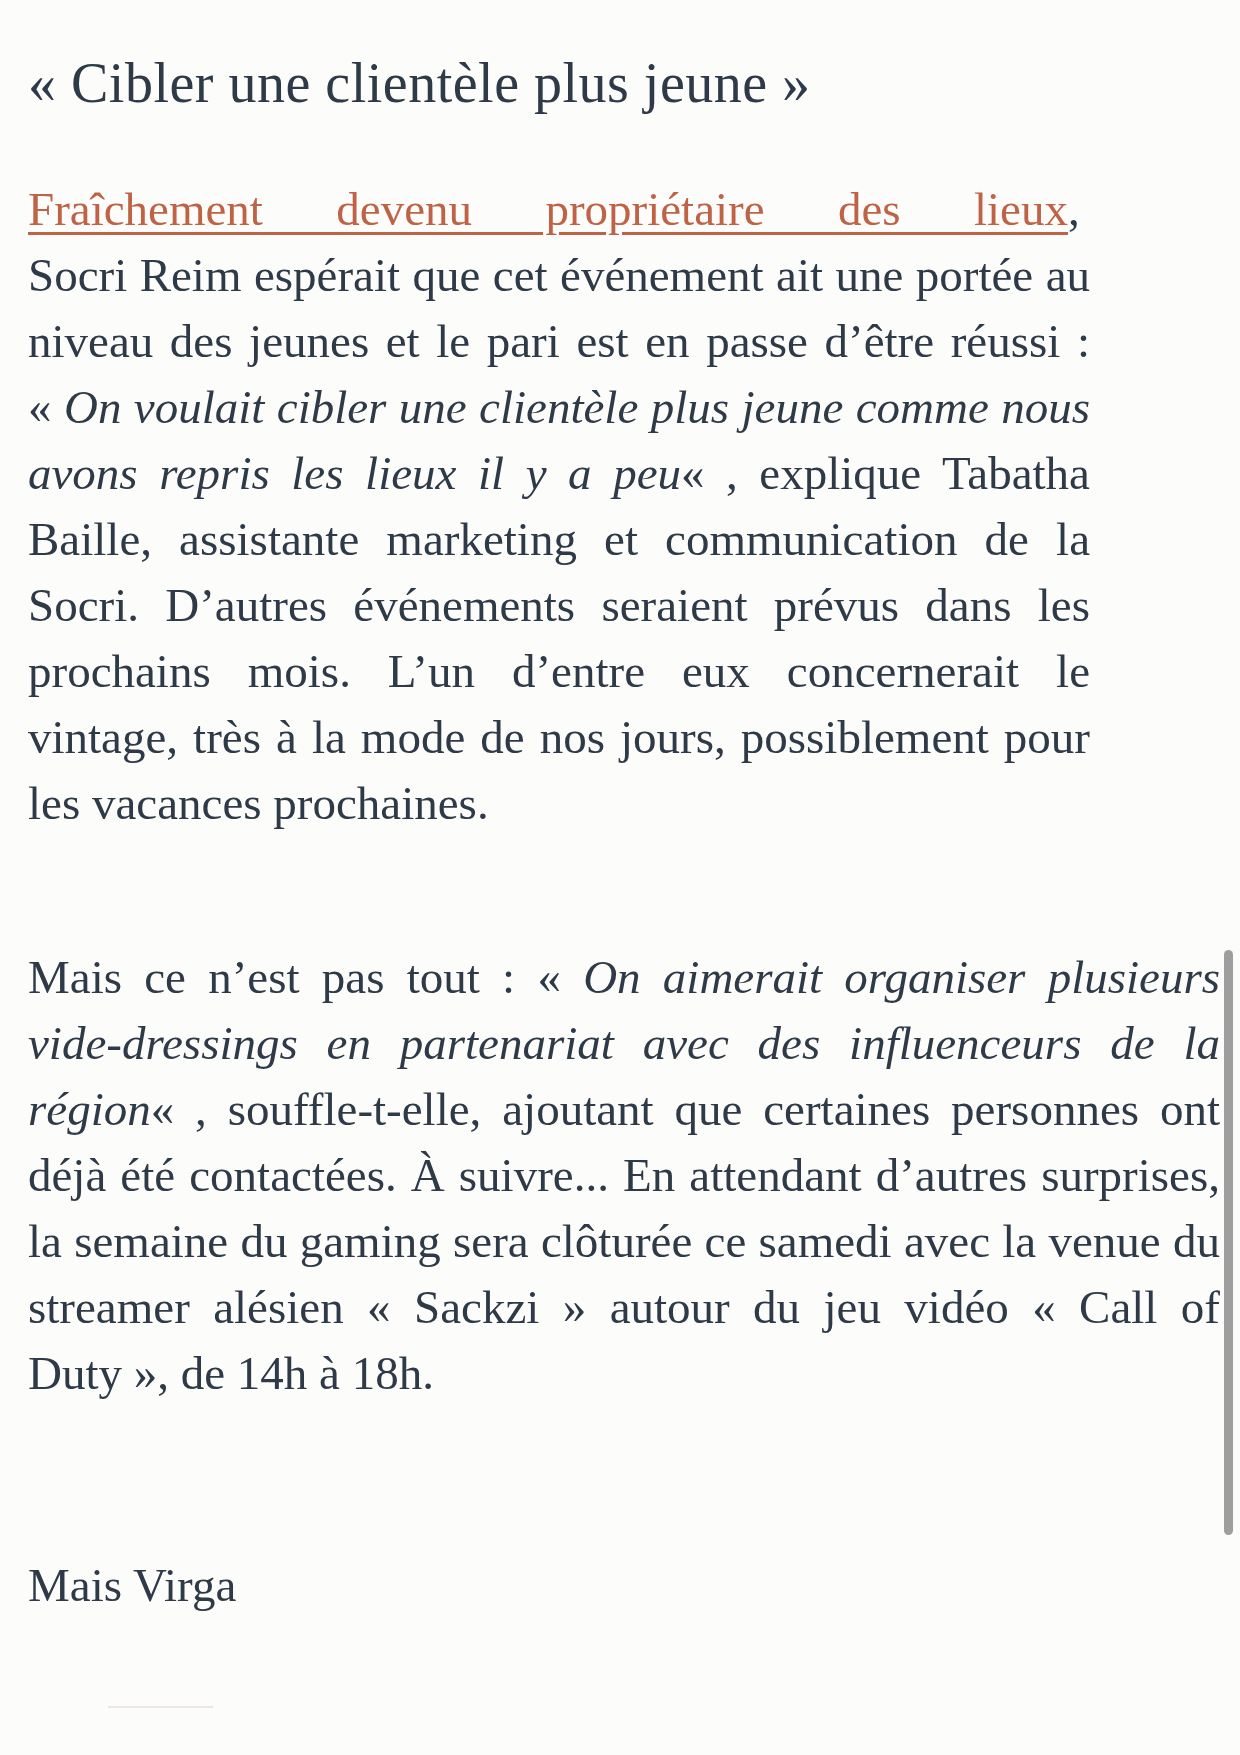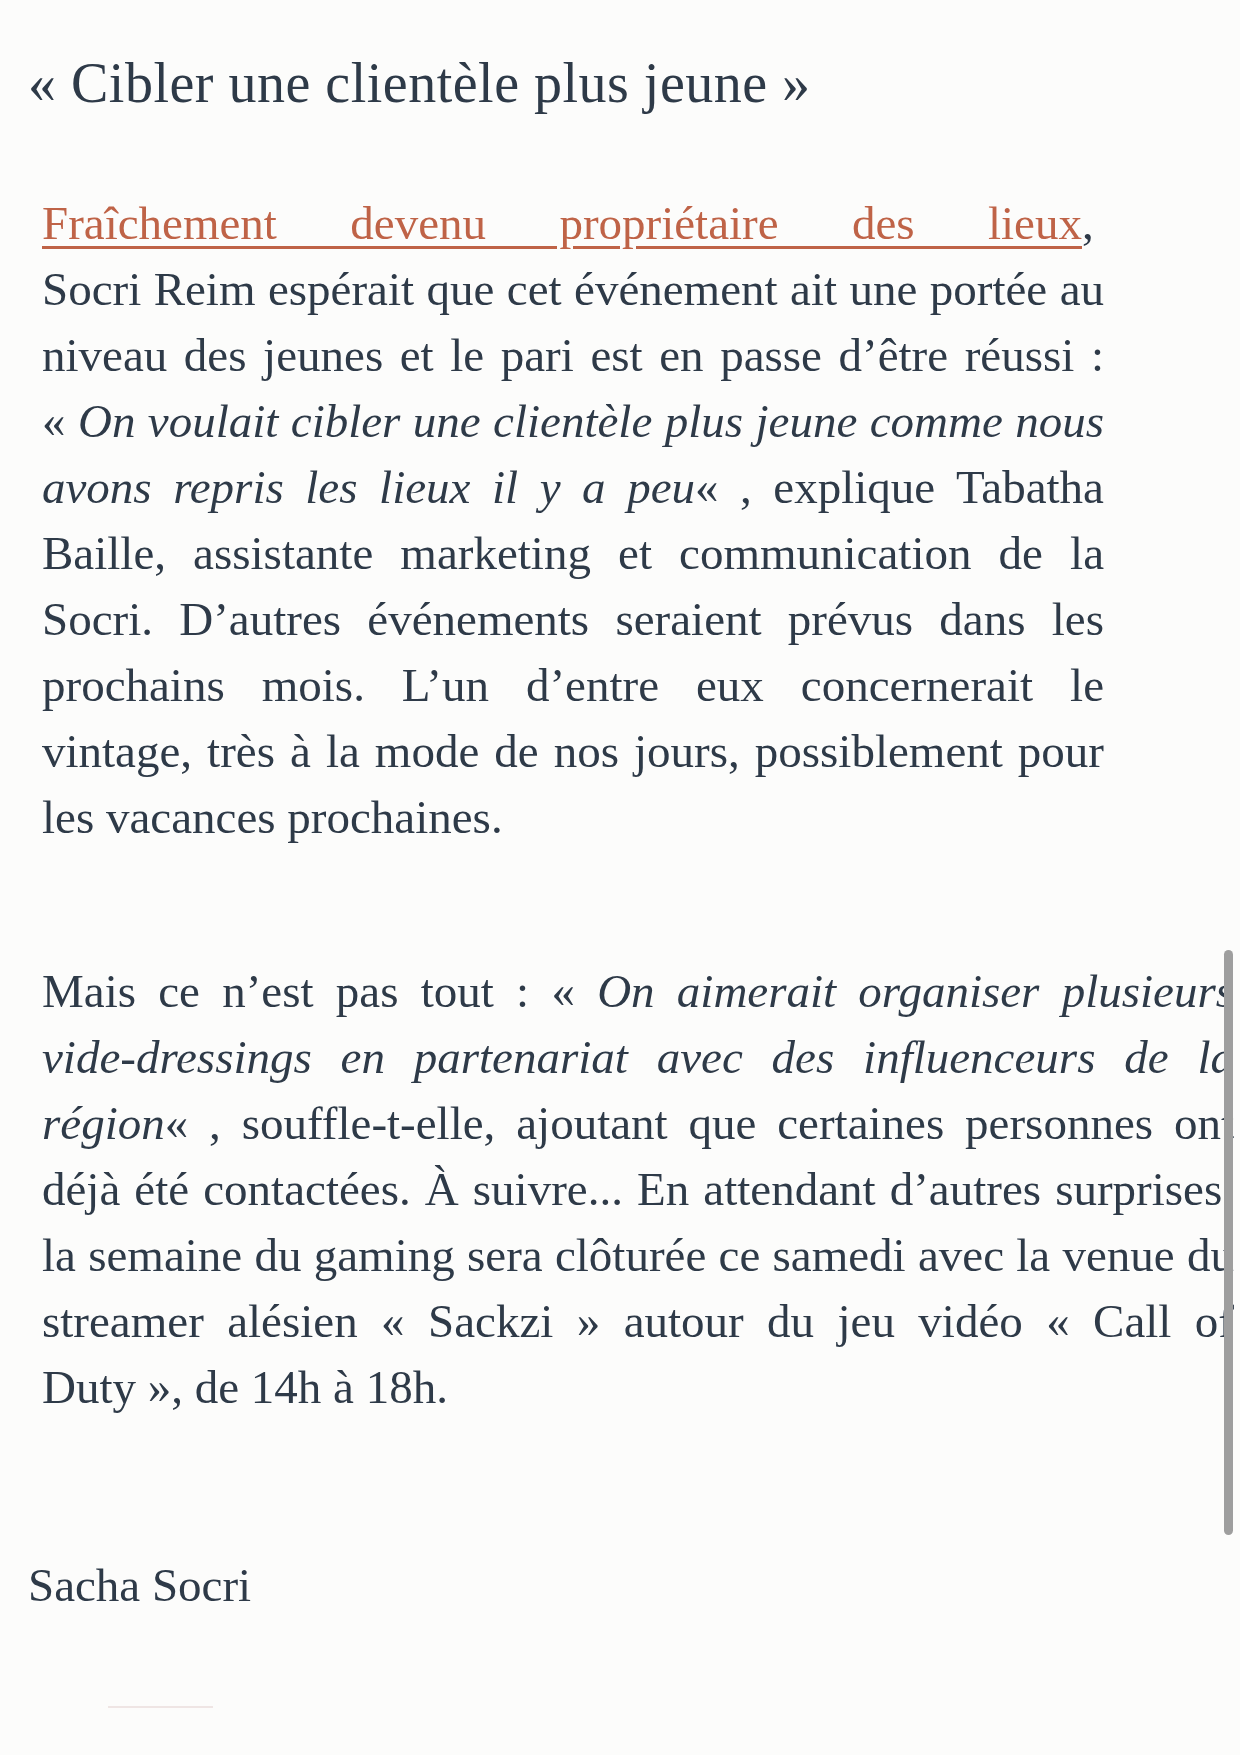--- a/index.html
+++ b/index.html
@@ -27,21 +27,21 @@
     margin:0;
     font-size:56px;
     line-height:1.25;
     font-weight:400;
     letter-spacing:0.5px;
     color:var(--text);
   }
   .para{
     position:absolute;
     left:28px;
-    margin:14px;
+    margin:0;
     font-size:47px;
     line-height:66px;
     text-align:justify;
     color:var(--text);
   }
   .para-1{ top:176px;  width:1062px; }
   .para-2{ top:944px;  width:1192px; }
   .seg-link{
     display:inline-block;
     width:calc(100% - 22px);
@@ -86,19 +86,19 @@
 <body>
 
 <div class="page">
 
   <h2 class="heading">« Cibler une clientèle plus jeune »</h2>
 
   <p class="para para-1"><a href="#" class="seg-link">Fraîchement devenu propriétaire des lieux</a><span class="seg-normal">, Socri Reim espérait que cet événement ait une portée au niveau des jeunes et le pari est en passe d’être réussi&nbsp;: «&nbsp;</span><span class="seg-italic">On voulait cibler une clientèle plus jeune comme nous avons repris les lieux il y a peu</span><span class="seg-normal">«&nbsp;, explique Tabatha Baille, assistante marketing et communication de la Socri. D’autres événements seraient prévus dans les prochains mois. L’un d’entre eux concernerait le vintage, très à la mode de nos jours, possiblement pour les vacances prochaines.</span></p>
 
   <p class="para para-2"><span class="seg-normal">Mais ce n’est pas tout&nbsp;: «&nbsp;</span><span class="seg-italic">On aimerait organiser plusieurs vide-dressings en partenariat avec des influenceurs de la région</span><span class="seg-normal">«&nbsp;, souffle-t-elle, ajoutant que certaines personnes ont déjà été contactées. À suivre... En attendant d’autres surprises, la semaine du gaming sera clôturée ce samedi avec la venue du streamer alésien «&nbsp;Sackzi&nbsp;» autour du jeu vidéo «&nbsp;Call of Duty&nbsp;», de 14h à 18h.</span></p>
 
-  <p class="author">Sacha Socri</p>
+  <p class="author">Mais Virga</p>
 
   <div class="scroll-thumb"></div>
 
   <div class="faint-divider"></div>
 
 </div>
 
 </body></html>

